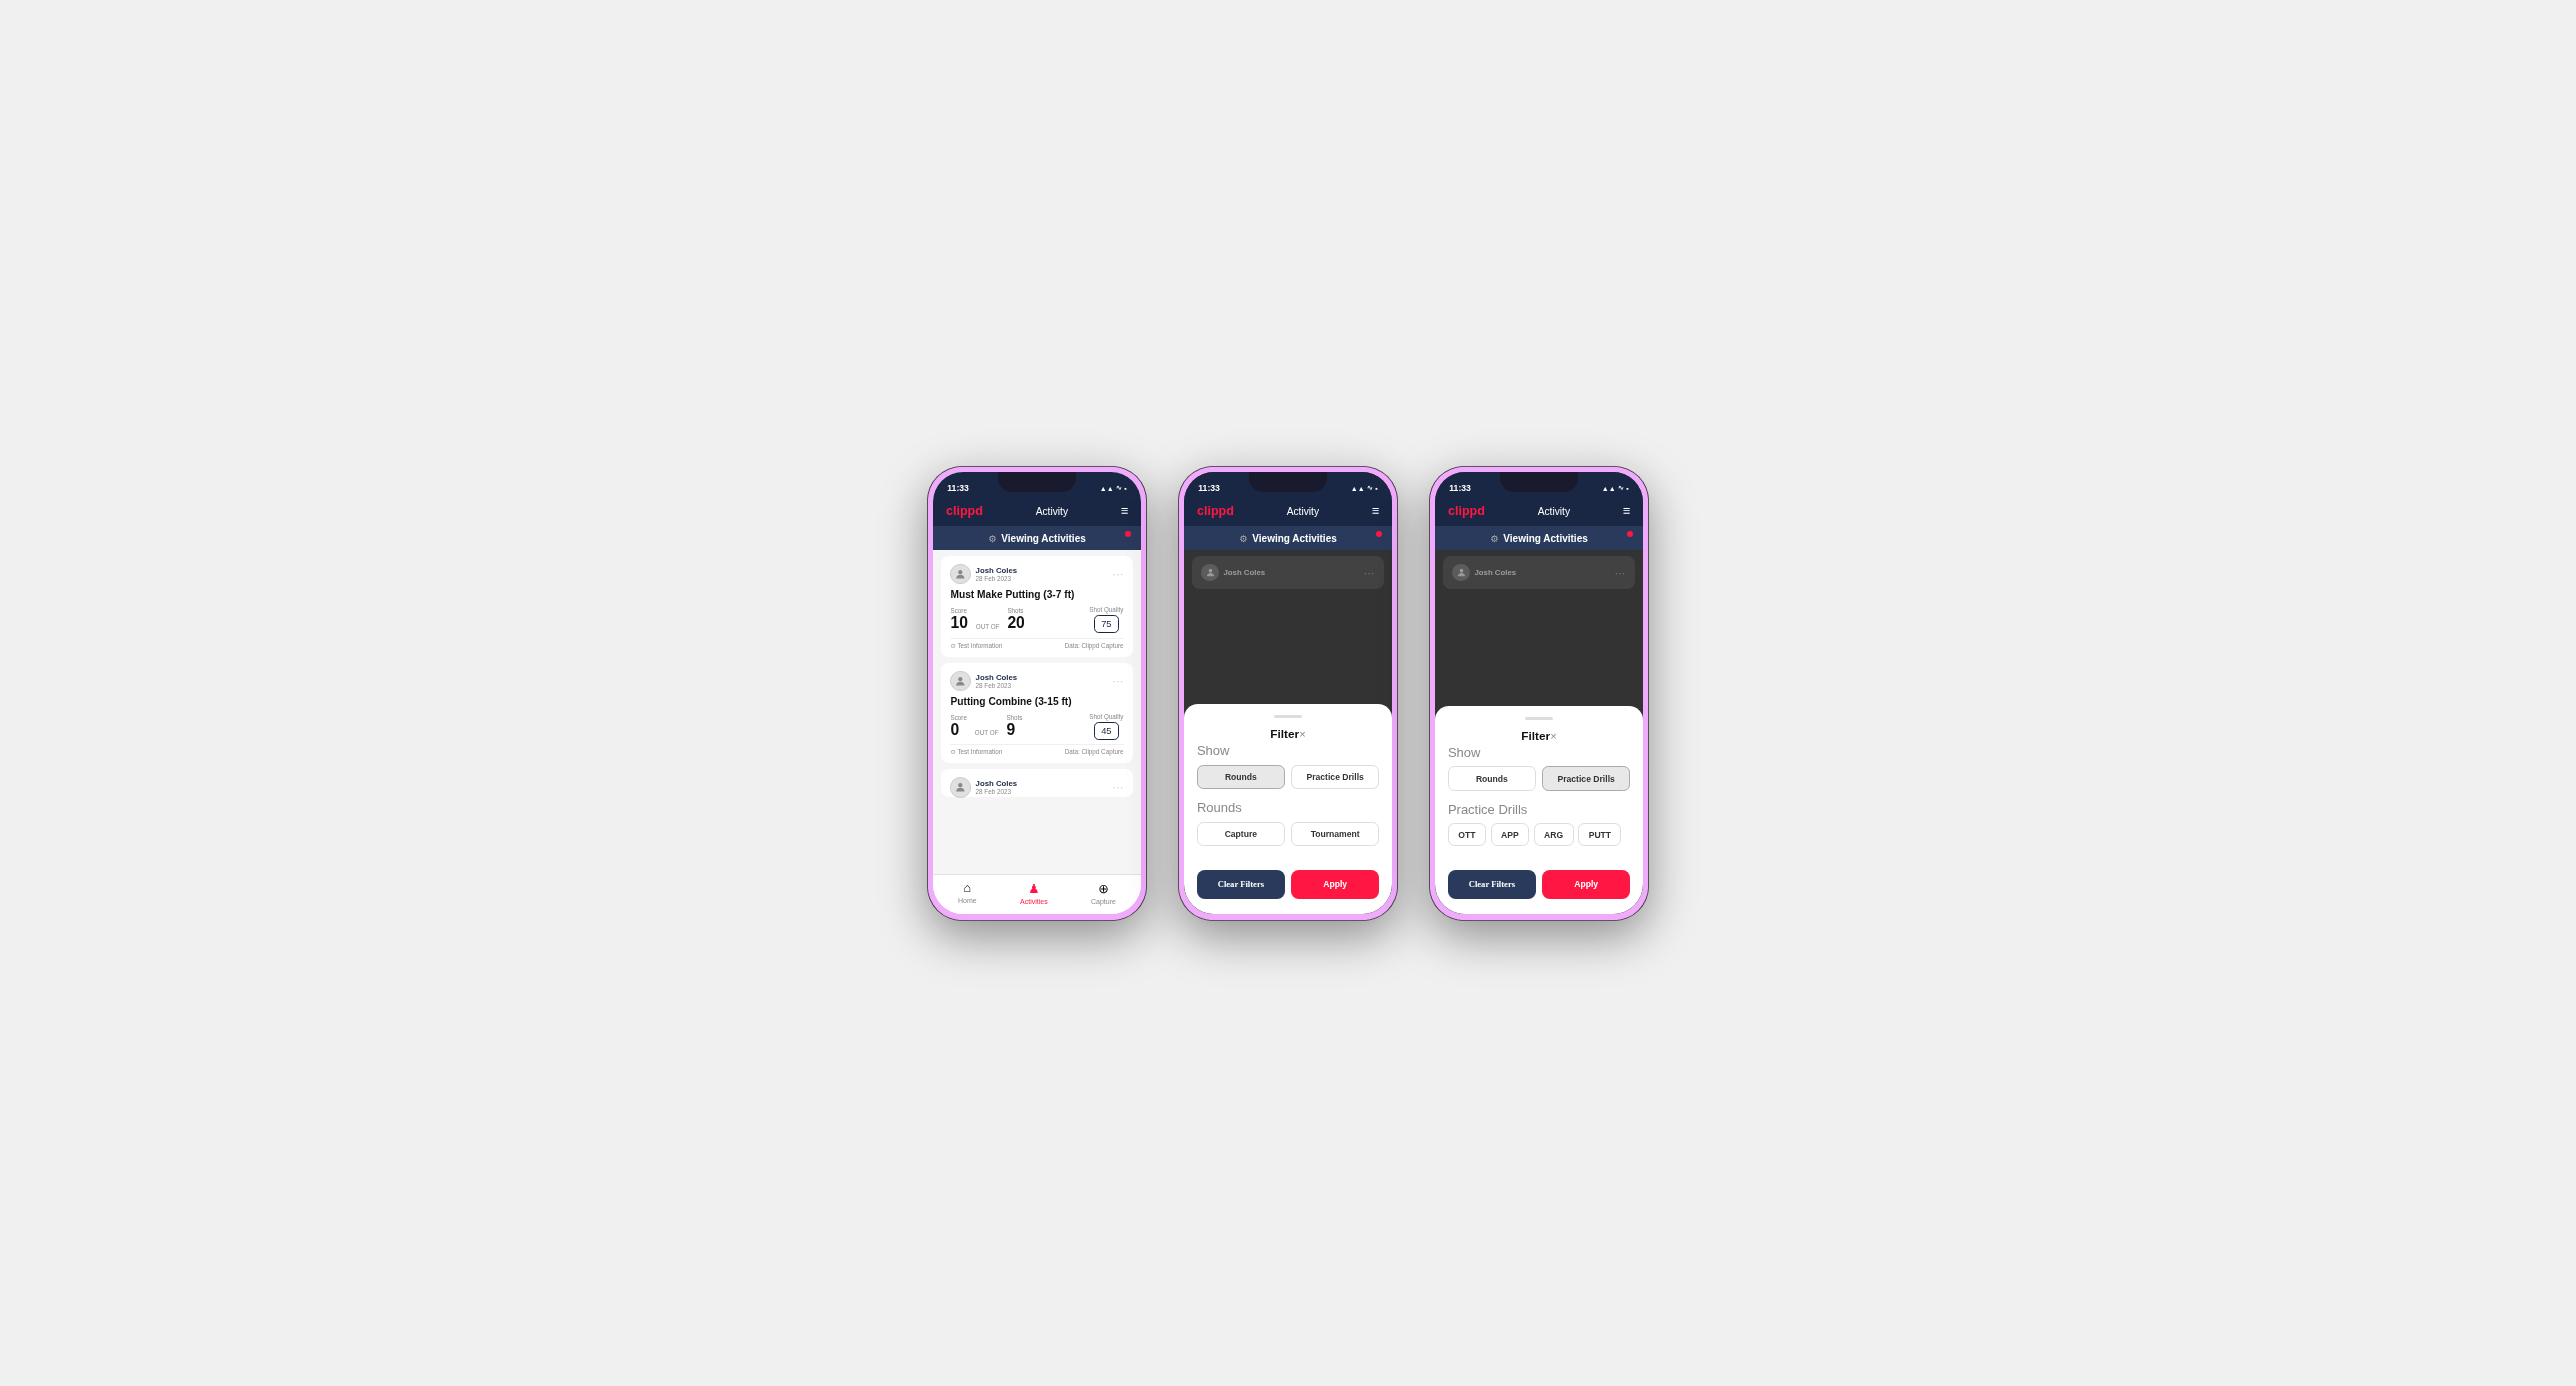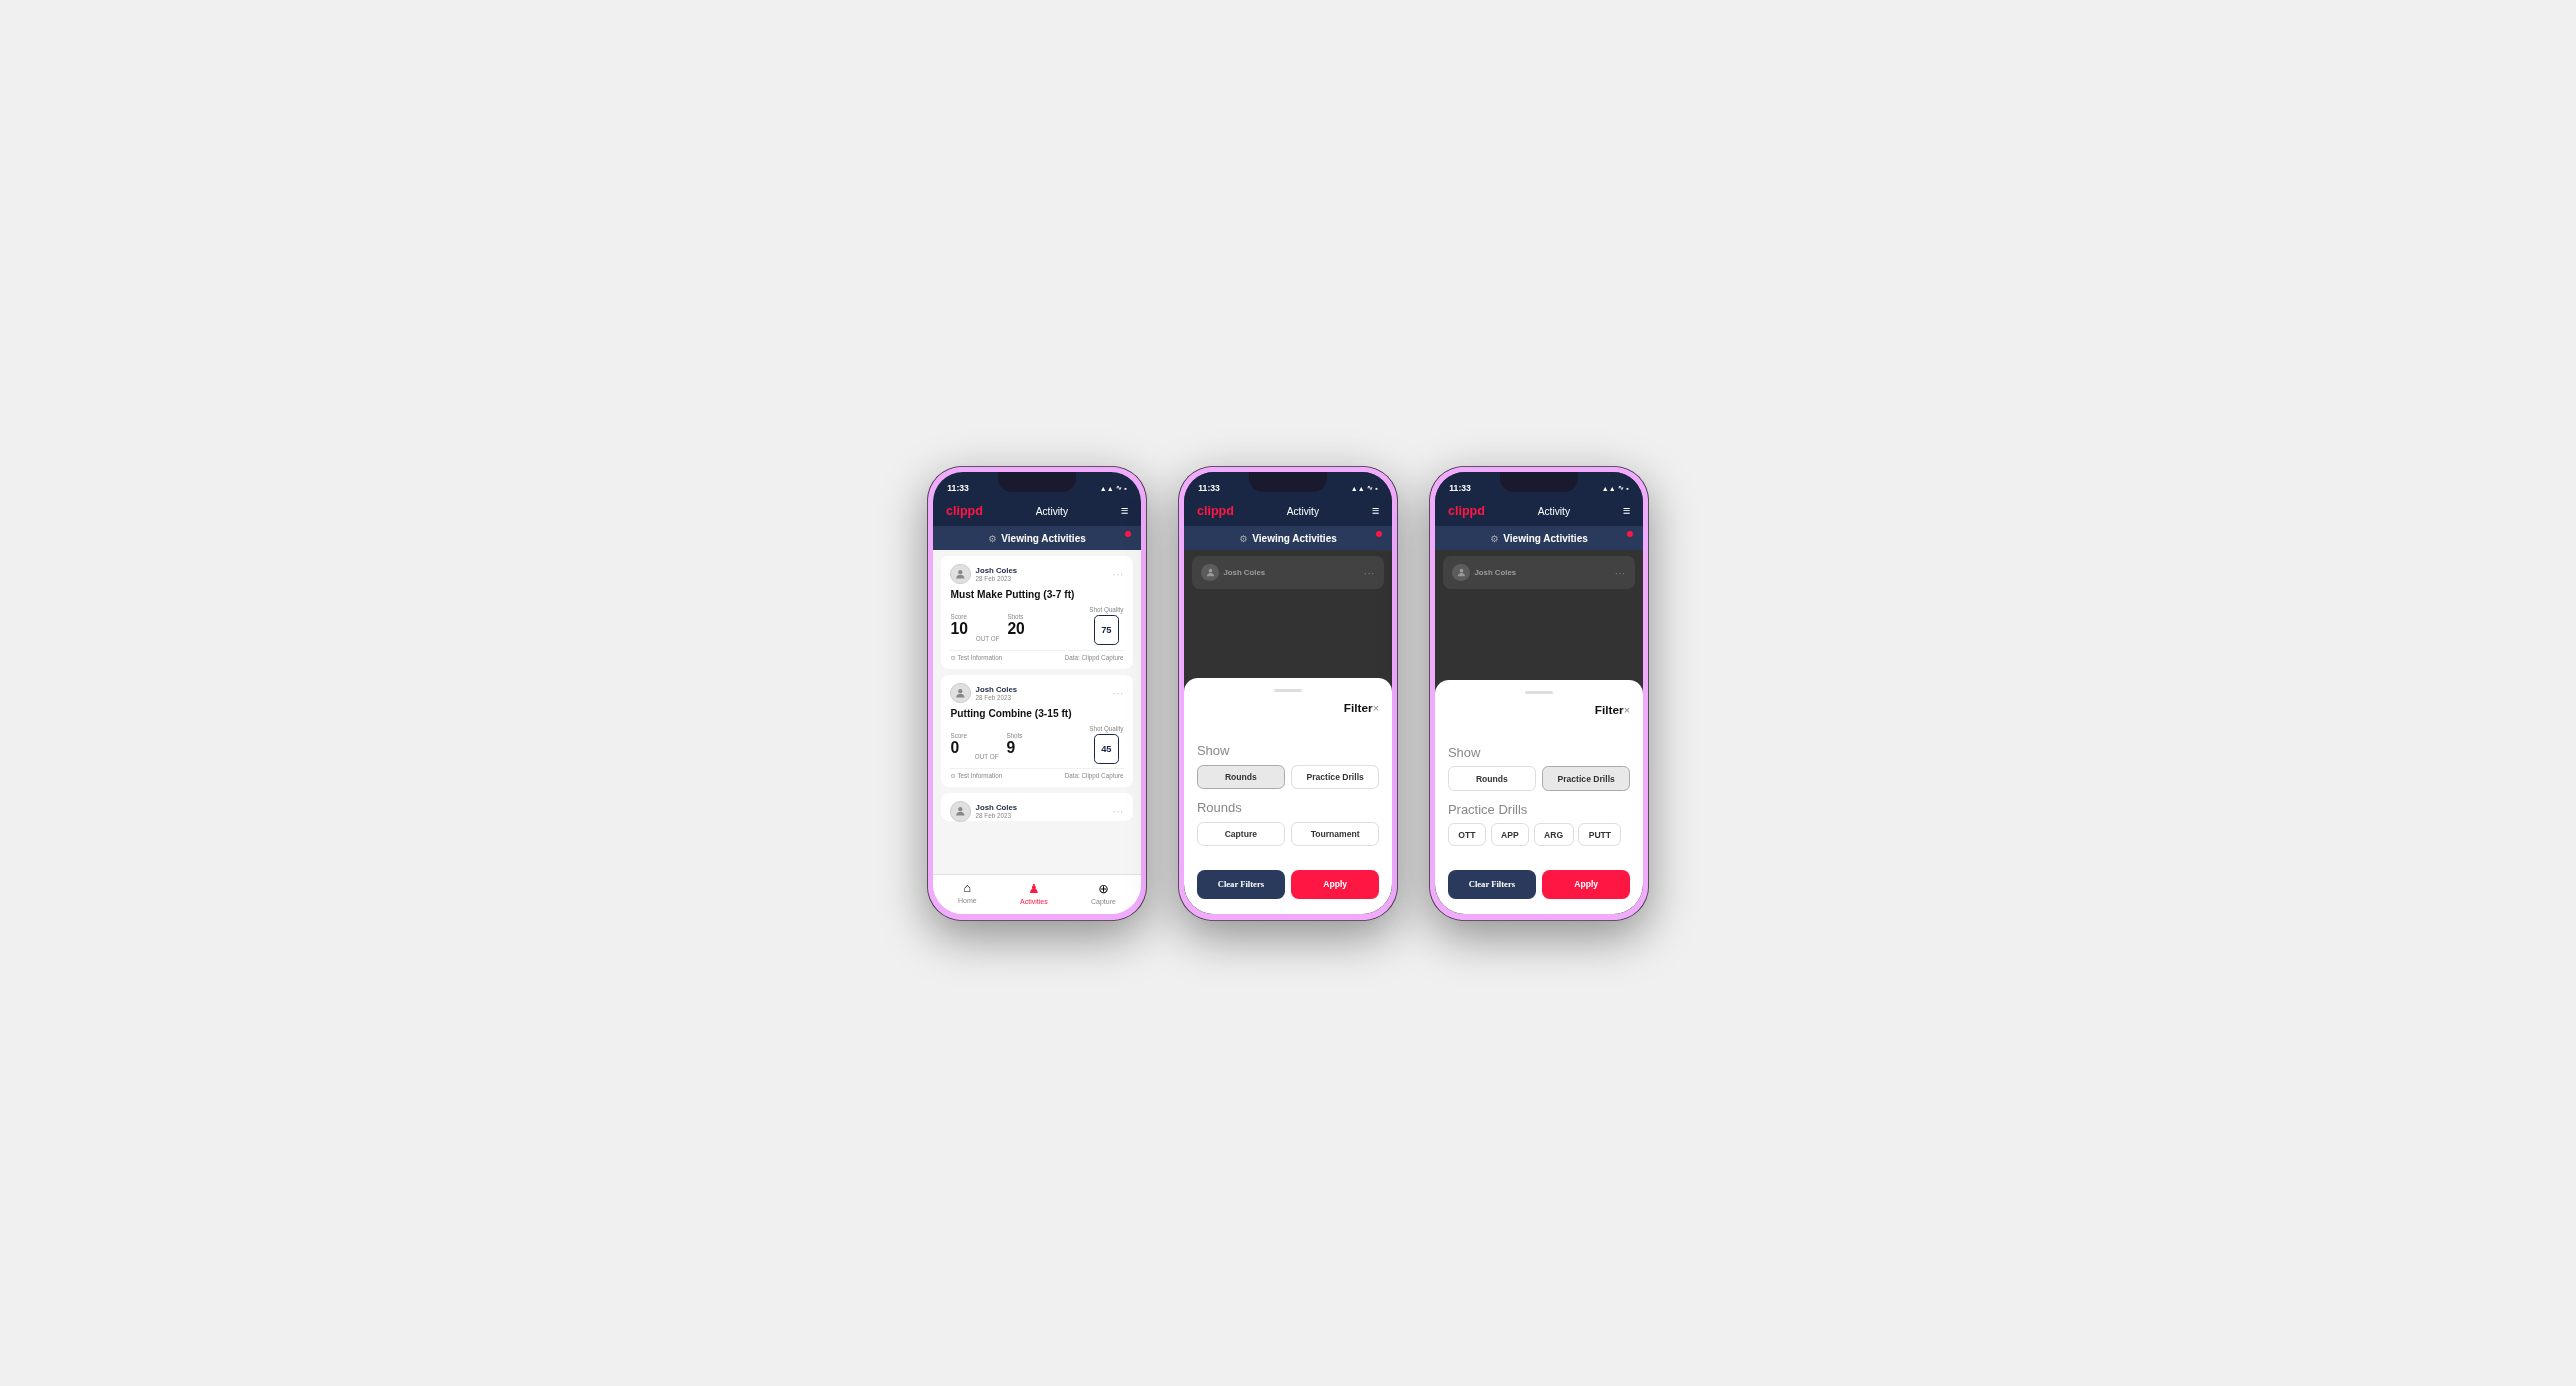--- a/index.html
+++ b/index.html
@@ -148,28 +148,28 @@
     .out-of { font-size: 6.3px; color: #888; margin: 0 1.6px; align-self: flex-end; margin-bottom: 3.1px; }
     .shot-quality {
       margin-left: auto;
       display: flex;
       flex-direction: column;
       align-items: center;
     }
     .sq-label { font-size: 6.3px; color: #888; margin-bottom: 1.6px; }
     .sq-value {
       width: 25px;
-      height: 30px;
+      height: 18px;
       border: 1.6px solid #1a2744;
       border-radius: 4.7px;
       display: flex;
       align-items: center;
       justify-content: center;
       font-size: 9.4px;
-      font-weight: 700;
+      font-weight: 400;
       color: #1a2744;
     }
     .card-footer {
       display: flex;
       justify-content: space-between;
       align-items: center;
       margin-top: 4.7px;
       padding-top: 3.1px;
       border-top: 0.8px solid #f0f0f0;
     }
@@ -216,23 +216,23 @@
     }
     .filter-handle {
       width: 28px;
       height: 3.1px;
       background: #ddd;
       border-radius: 1.6px;
       margin: 0 auto 9.4px;
     }
     .filter-header {
       display: flex;
-      justify-content: flex-end;
-      align-items: center;
-      margin-bottom: 28px;
+      justify-content: center;
+      align-items: center;
+      margin-bottom: 2px;
     }
     .filter-title { font-size: 11.8px; font-weight: 700; color: #111; }
     .filter-close { color: #888; cursor: pointer; font-size: 11px; background: none; border: none; }
     .filter-section-label { font-size: 13px; color: #888; margin-bottom: 6.3px; font-weight: 500; }
     .filter-buttons {
       display: flex;
       gap: 6.3px;
       margin-bottom: 11px;
     }
     .filter-btn {

